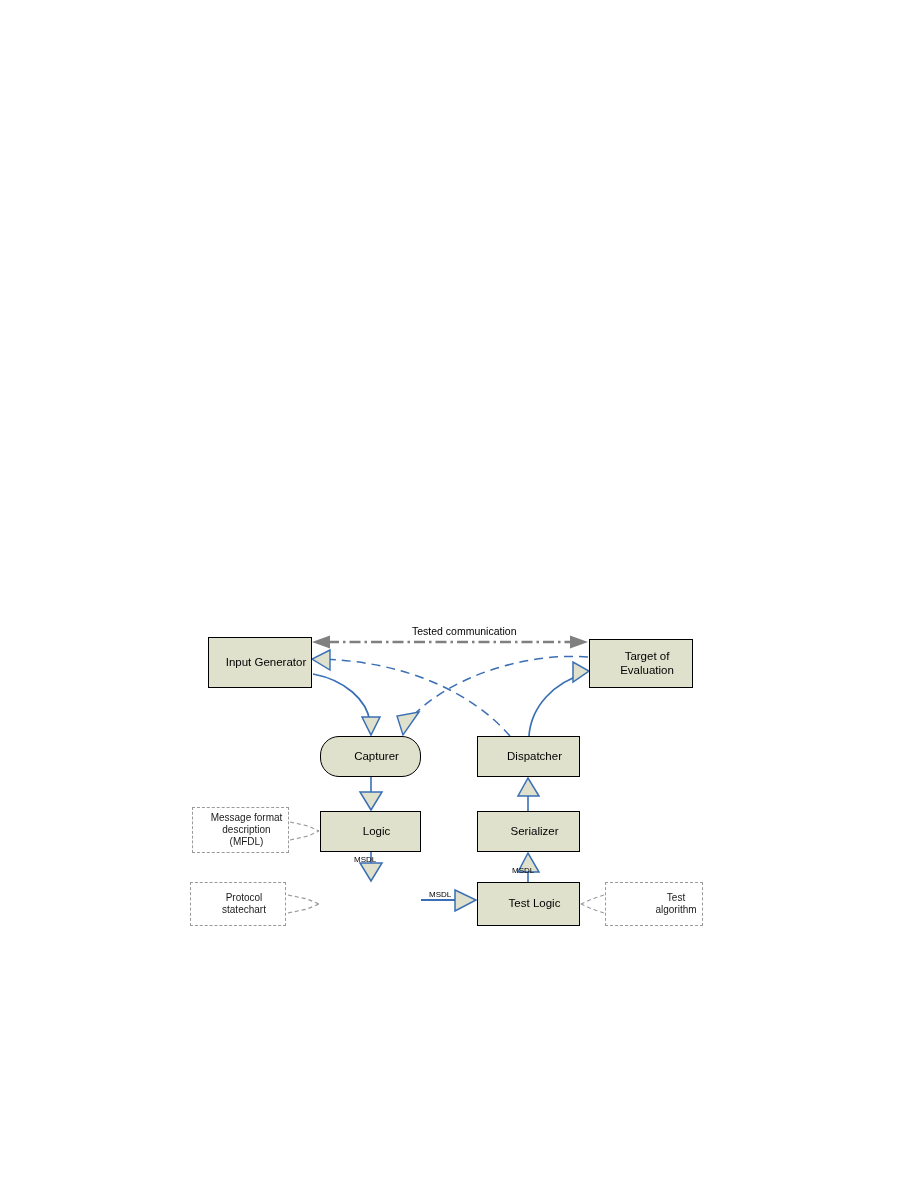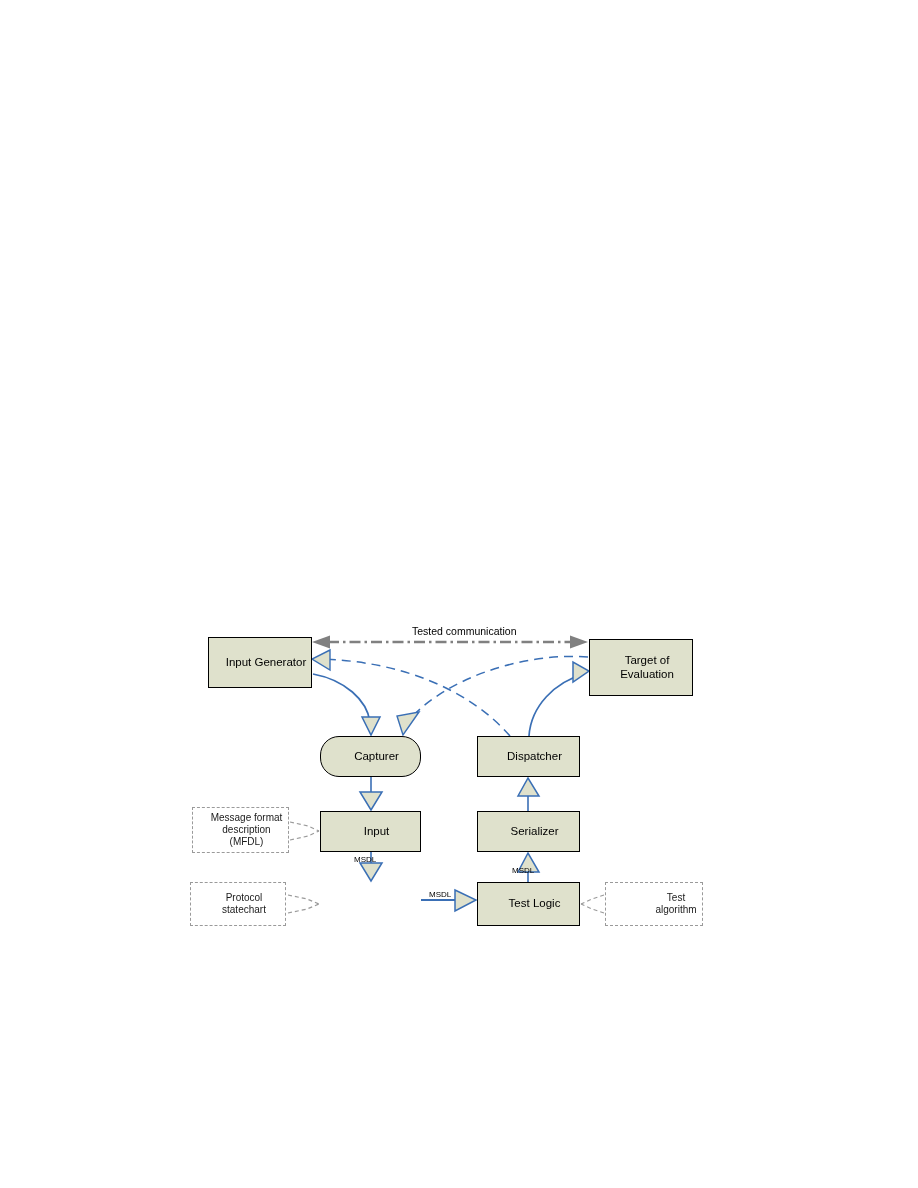--- a/index.html
+++ b/index.html
@@ -140,34 +140,34 @@
     </g>
 
   </svg>
 
   <div class="title-label" style="left:400px; top:625px;margin-left:12px;">Tested communication</div>
 
   <div class="node solid" style="left:208px; top:637px; width:104px; height:51px;">
     <span class="node-text">Input Generator</span>
   </div>
 
-  <div class="node solid" style="left:589px; top:639px; width:104px; height:57px;">
+  <div class="node solid" style="left:589px; top:639px; width:104px; height:49px;">
     <span class="node-text">Target of<br>Evaluation</span>
   </div>
 
   <div class="node solid" style="left:320px; top:736px; width:101px; height:41px;border-radius:19px;">
     <span class="node-text">Capturer</span>
   </div>
 
   <div class="node solid" style="left:477px; top:736px; width:103px; height:41px;">
     <span class="node-text">Dispatcher</span>
   </div>
 
   <div class="node solid" style="left:320px; top:811px; width:101px; height:41px;">
-    <span class="node-text">Input</span>
+    <span class="node-text">Logic</span>
   </div>
 
   <div class="node solid" style="left:477px; top:811px; width:103px; height:41px;">
     <span class="node-text">Serializer</span>
   </div>
 
 
   <div class="node solid" style="left:477px; top:882px; width:103px; height:44px;">
     <span class="node-text">Test Logic</span>
   </div>

